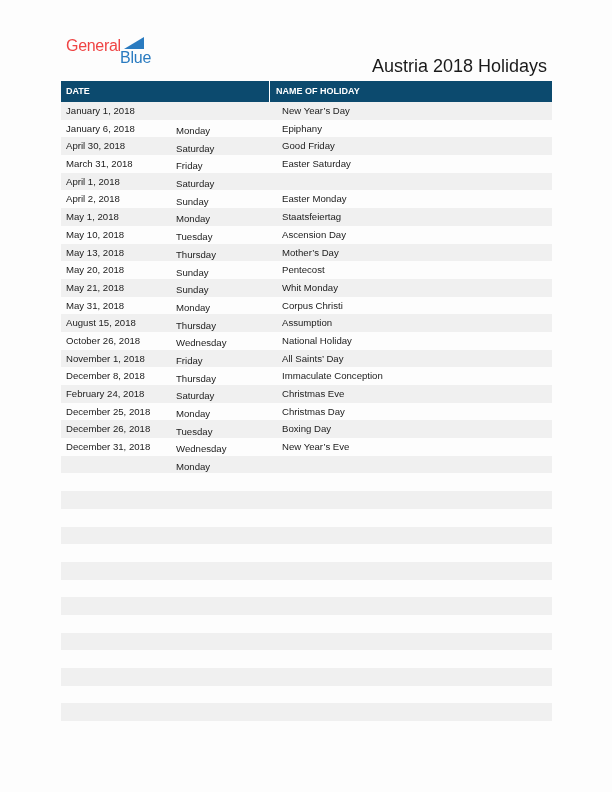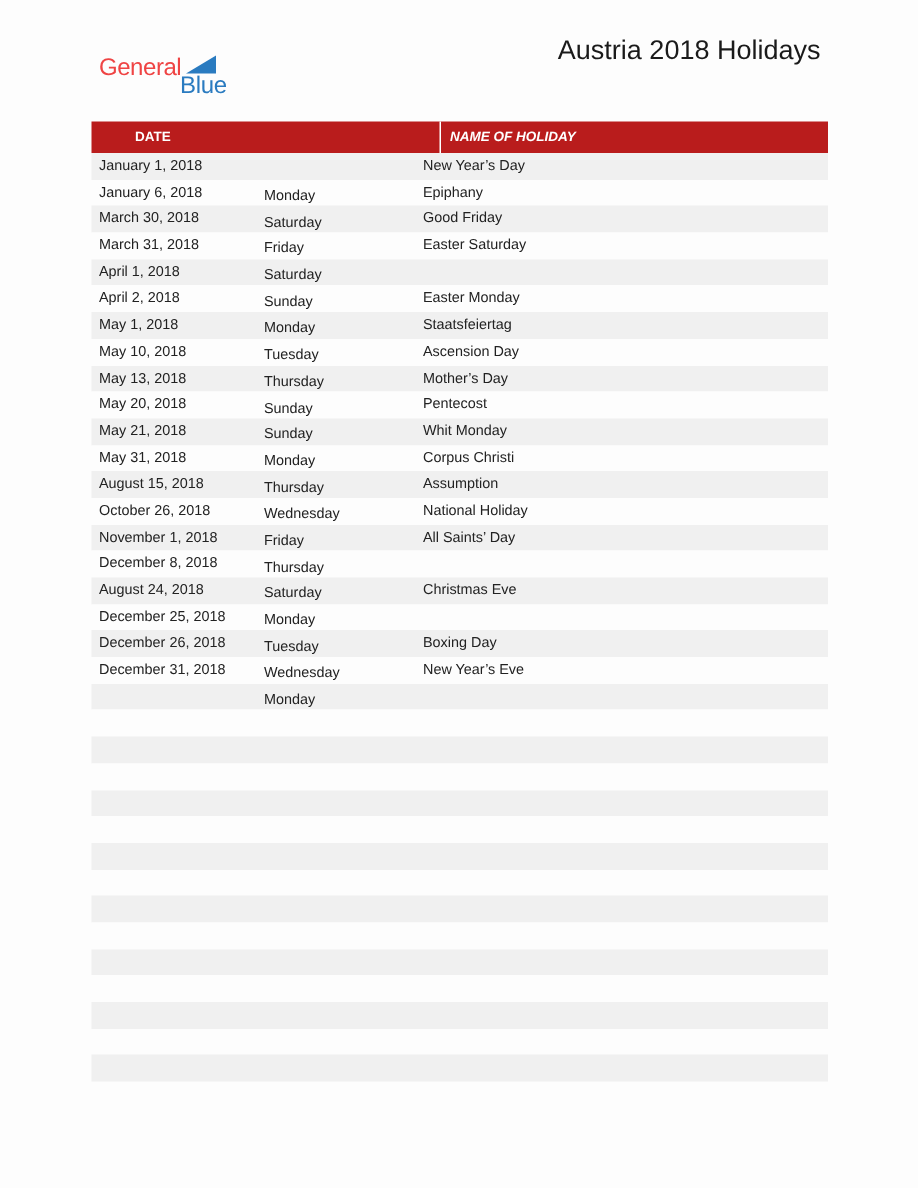--- a/index.html
+++ b/index.html
@@ -5,25 +5,25 @@
   html, body { margin: 0; padding: 0; }
   body {
     width: 612px; height: 792px; background: #fdfdfd; position: relative;
     font-family: "Liberation Sans", sans-serif; color: #222; overflow: hidden;
   }
   .logo { position: absolute; left: 66px; top: 34px; width: 90px; height: 34px; }
   .logo .general { position: absolute; left: 0; top: 3px; font-size: 16px; color: #ef4444; letter-spacing: -0.3px; text-align: right; }
   .logo .blue { position: absolute; left: 54px; top: 15px; font-size: 16px; color: #2a7bc0; letter-spacing: -0.2px; }
   .logo .tri { position: absolute; left: 58px; top: 3px; width: 0; height: 0;
     border-bottom: 12px solid #2a7bc0; border-left: 20px solid transparent; }
-  .title { position: absolute; right: 65px; top: 23px; font-size: 18px; color: #1a1a1a; }
+  .title { position: absolute; right: 65px; top: 56px; font-size: 18px; color: #1a1a1a; }
   .table { position: absolute; left: 61px; top: 81px; width: 491px; }
-  .thead { display: flex; height: 21px; background: #b91c1c; color: #fff; font-size: 9px; font-weight: bold; padding-left: 24px; }
+  .thead { display: flex; height: 21px; background: #0c4a6e; color: #fff; font-size: 9px; font-weight: bold; }
   .thead .c-date { width: 209px; padding-left: 5px; line-height: 21px; border-right: 1.5px solid #fff; box-sizing: border-box; }
-  .thead .c-name { flex: 1; padding-left: 6px; line-height: 21px; font-style: italic; }
+  .thead .c-name { flex: 1; padding-left: 6px; line-height: 21px; }
   .row { display: flex; height: 17.7px; font-size: 9.6px; line-height: 17.7px; }
   .row:nth-child(odd) { background: #f0f0f0; }
   .row:nth-child(even) { background: #fdfdfd; }
   .row .date { width: 110px; padding-left: 5px; }
   .row .dow { width: 101px; margin-top: 20px; }
   .row .name { flex: 1; padding-left: 5px; }
 </style>
 </head>
 <body>
 
@@ -45,21 +45,21 @@
         <div class="date">January 1, 2018</div>
         <div class="dow">Monday</div>
         <div class="name">New Year’s Day</div>
       </div>
       <div class="row">
         <div class="date">January 6, 2018</div>
         <div class="dow">Saturday</div>
         <div class="name">Epiphany</div>
       </div>
       <div class="row">
-        <div class="date">March 30, 2018</div>
+        <div class="date">April 30, 2018</div>
         <div class="dow">Friday</div>
         <div class="name">Good Friday</div>
       </div>
       <div class="row">
         <div class="date">March 31, 2018</div>
         <div class="dow">Saturday</div>
         <div class="name">Easter Saturday</div>
       </div>
       <div class="row">
         <div class="date">April 1, 2018</div>
@@ -111,29 +111,31 @@
         <div class="name">National Holiday</div>
       </div>
       <div class="row">
         <div class="date">November 1, 2018</div>
         <div class="dow">Thursday</div>
         <div class="name">All Saints’ Day</div>
       </div>
       <div class="row">
         <div class="date">December 8, 2018</div>
         <div class="dow">Saturday</div>
+        <div class="name">Immaculate Conception</div>
       </div>
       <div class="row">
-        <div class="date">August 24, 2018</div>
+        <div class="date">February 24, 2018</div>
         <div class="dow">Monday</div>
         <div class="name">Christmas Eve</div>
       </div>
       <div class="row">
         <div class="date">December 25, 2018</div>
         <div class="dow">Tuesday</div>
+        <div class="name">Christmas Day</div>
       </div>
       <div class="row">
         <div class="date">December 26, 2018</div>
         <div class="dow">Wednesday</div>
         <div class="name">Boxing Day</div>
       </div>
       <div class="row">
         <div class="date">December 31, 2018</div>
         <div class="dow">Monday</div>
         <div class="name">New Year’s Eve</div>

